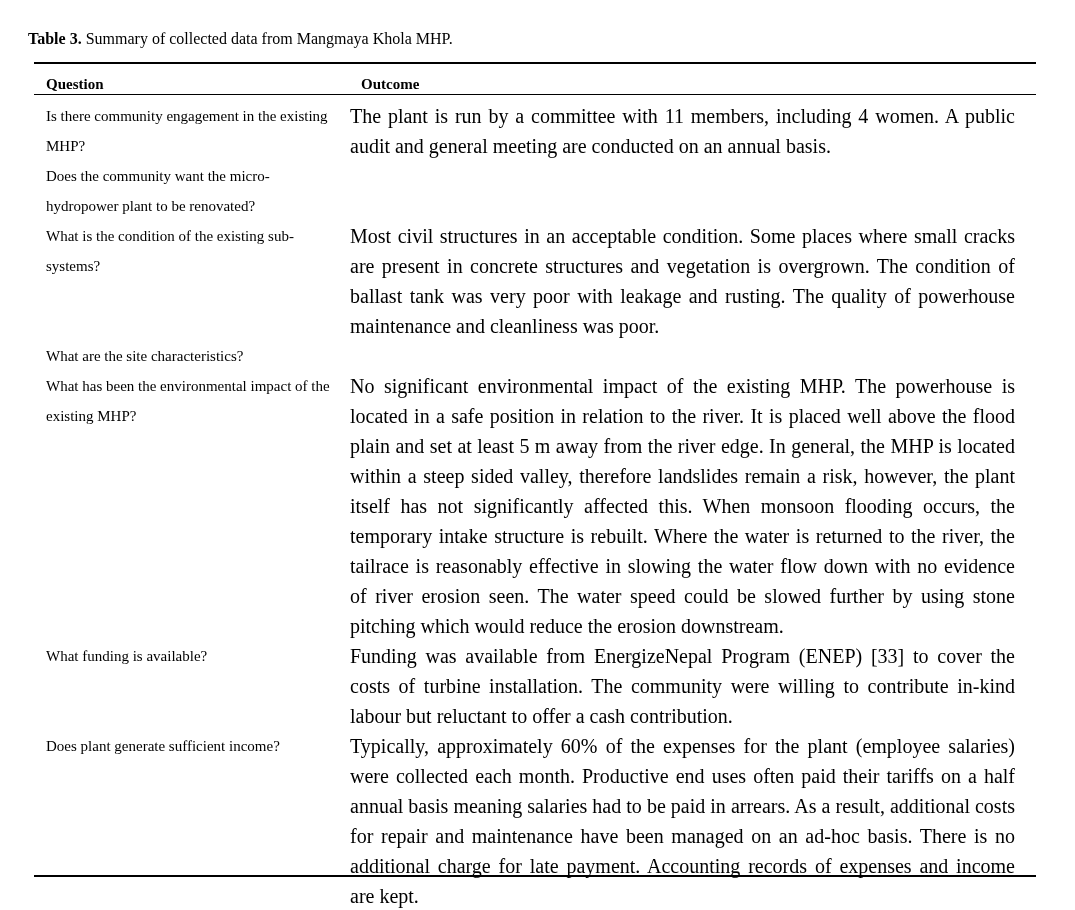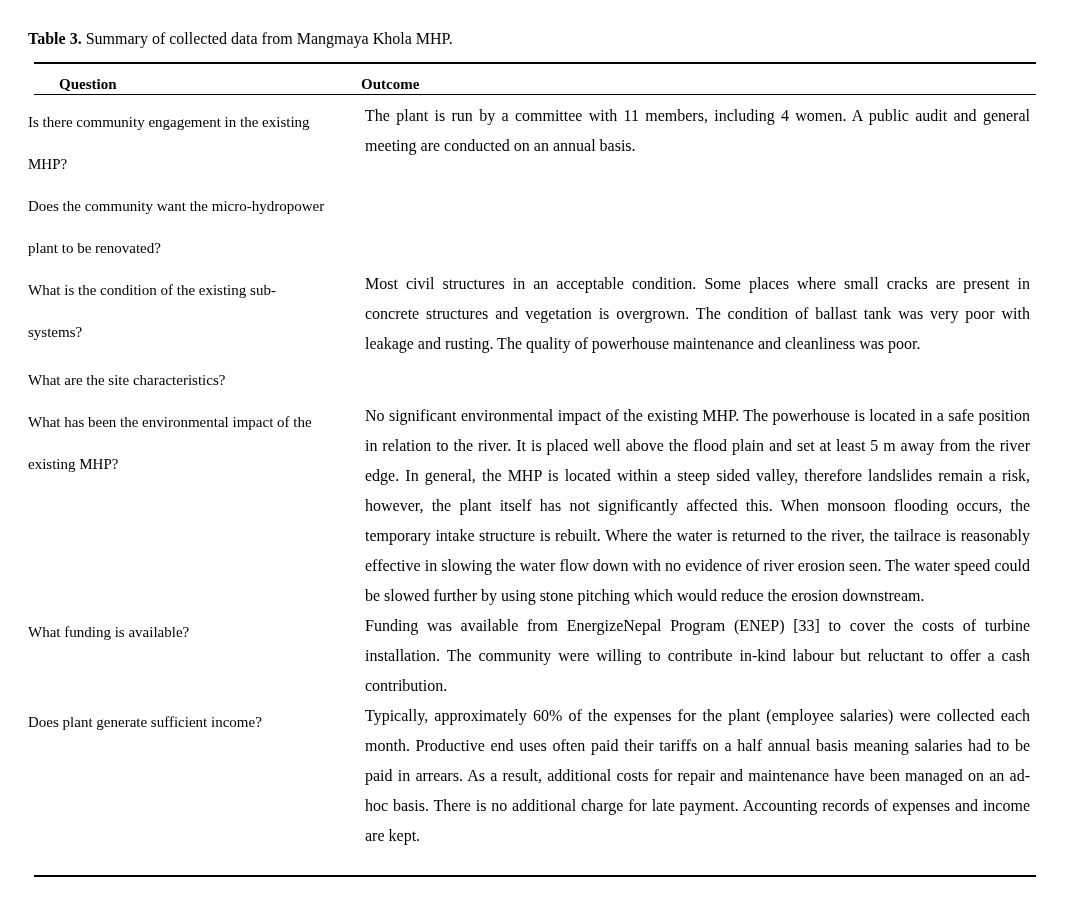--- a/index.html
+++ b/index.html
@@ -50,46 +50,46 @@
       height: 2px;
       background: #000;
     }
     .head {
       position: absolute;
       top: 75px;
       font-size: 15px;
       font-weight: bold;
       line-height: 18px;
     }
-    .head.q { left: 59px; }
+    .head.q { left: 46px; }
     .head.o { left: 361px; }
 
     .rows {
       position: absolute;
       left: 0;
       top: 101px;
       width: 1075px;
     }
     .row {
       display: flex;
       align-items: flex-start;
     }
     .cell-q {
       box-sizing: border-box;
-      padding-left: 28px;
+      padding-left: 46px;
       width: 340px;
       font-size: 15px;
-      line-height: 42px;
+      line-height: 30px;
       padding-right: 10px;
     }
     .cell-o {
       box-sizing: border-box;
-      margin-left: 25px;
+      margin-left: 10px;
       width: 665px;
-      font-size: 16px;
+      font-size: 20px;
       line-height: 30px;
       text-align: justify;
     }
   </style>
 </head>
 <body>
 
 <div class="caption">
   <span class="label">Table 3.</span><span> Summary of collected data from Mangmaya Khola MHP.</span>
 </div>

